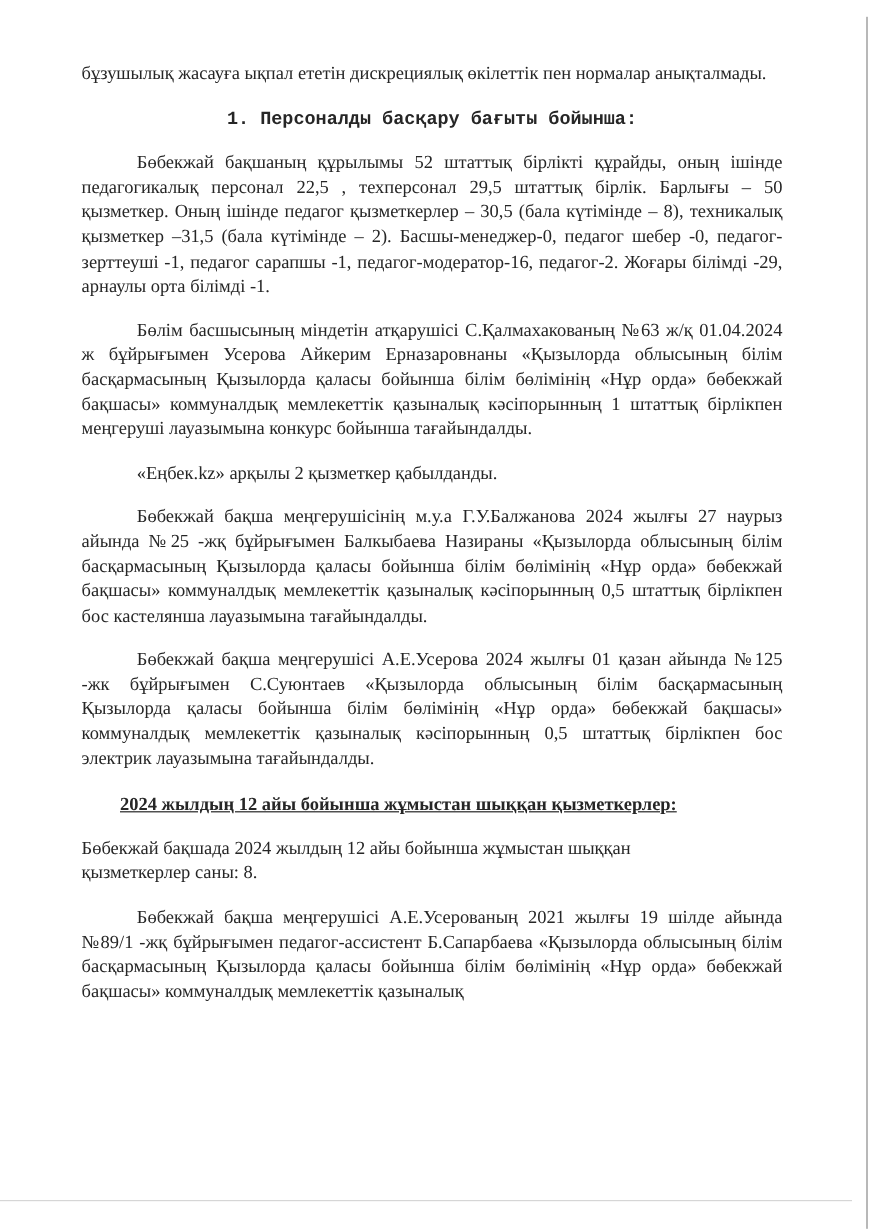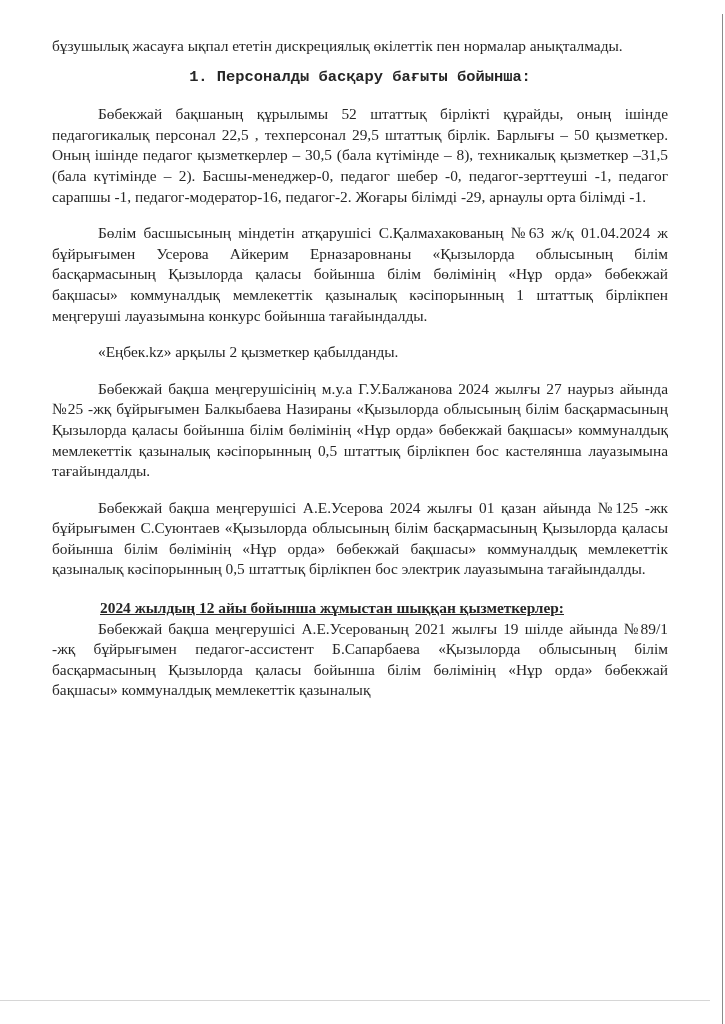--- a/index.html
+++ b/index.html
@@ -17,21 +17,21 @@
     }
     .page {
       position: absolute;
       left: 52px;
       top: 36px;
       width: 616px;
       font-size: 15.4px;
       line-height: 20.6px;
     }
     .p {
-      margin: 0;
+      margin: 16px;
       text-align: justify;
       text-align-last: left;
     }
     .indent { text-indent: 46px; }
     .section-heading {
       margin: 17px;
       font-weight: bold;
       text-align: center;
       font-family: Liberation Mono, monospace;
     }
@@ -84,16 +84,17 @@
   <p class="p indent" style="margin-top:16px;">Бөлім басшысының міндетін атқарушісі С.Қалмахакованың   №63 ж/қ 01.04.2024 ж  бұйрығымен  Усерова Айкерим Ерназаровнаны  «Қызылорда облысының білім басқармасының Қызылорда қаласы бойынша білім бөлімінің «Нұр орда» бөбекжай бақшасы» коммуналдық мемлекеттік қазыналық кәсіпорынның 1 штаттық бірлікпен меңгеруші лауазымына конкурс бойынша тағайындалды.</p>
 
   <p class="p indent" style="margin-top:16px;">«Еңбек.kz» арқылы  2 қызметкер қабылданды.</p>
 
   <p class="p indent" style="margin-top:16px;">Бөбекжай бақша меңгерушісінің м.у.а Г.У.Балжанова  2024 жылғы 27 наурыз айында №25 -жқ бұйрығымен  Балкыбаева Назираны «Қызылорда облысының білім басқармасының Қызылорда қаласы бойынша білім бөлімінің «Нұр орда» бөбекжай бақшасы» коммуналдық мемлекеттік қазыналық кәсіпорынның 0,5 штаттық бірлікпен  бос кастелянша  лауазымына тағайындалды.</p>
 
   <p class="p indent" style="margin-top:16px;">Бөбекжай бақша меңгерушісі А.Е.Усерова  2024 жылғы 01 қазан айында №125  -жк бұйрығымен    С.Суюнтаев «Қызылорда облысының білім басқармасының Қызылорда қаласы бойынша білім бөлімінің «Нұр орда» бөбекжай бақшасы» коммуналдық мемлекеттік қазыналық кәсіпорынның 0,5 штаттық бірлікпен  бос  электрик  лауазымына тағайындалды.</p>
 
   <p class="u-heading center2" style="margin-top:18px;">2024 жылдың 12 айы бойынша  жұмыстан шыққан қызметкерлер:</p>
 
+  <p class="p no-just" style="padding-right:90px;">Бөбекжай  бақшада 2024 жылдың 12 айы бойынша  жұмыстан шыққан қызметкерлер саны: 8.</p>
 
   <p class="p indent">Бөбекжай бақша меңгерушісі А.Е.Усерованың  2021 жылғы 19 шілде айында №89/1 -жқ бұйрығымен  педагог-ассистент Б.Сапарбаева  «Қызылорда облысының білім басқармасының Қызылорда қаласы бойынша білім бөлімінің «Нұр орда»  бөбекжай  бақшасы»  коммуналдық  мемлекеттік  қазыналық</p>
 
 </div>
 
 </body></html>

